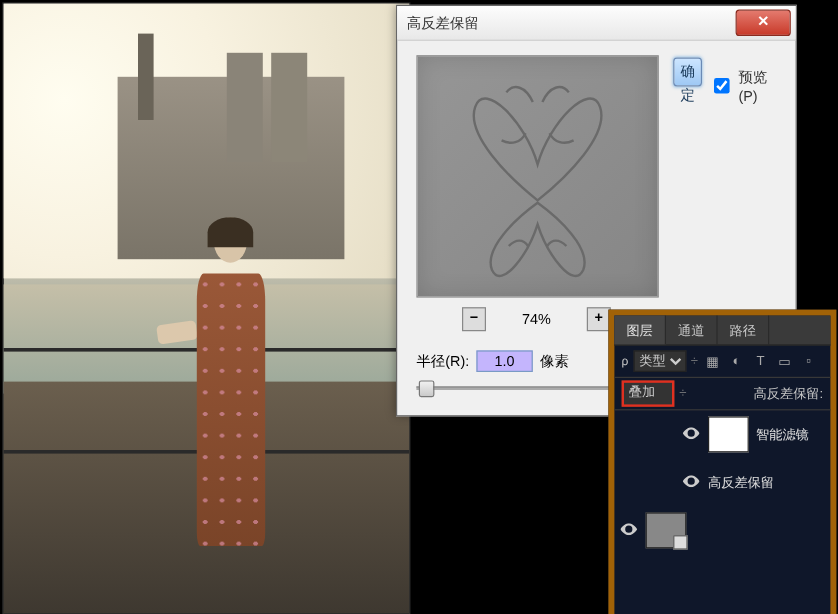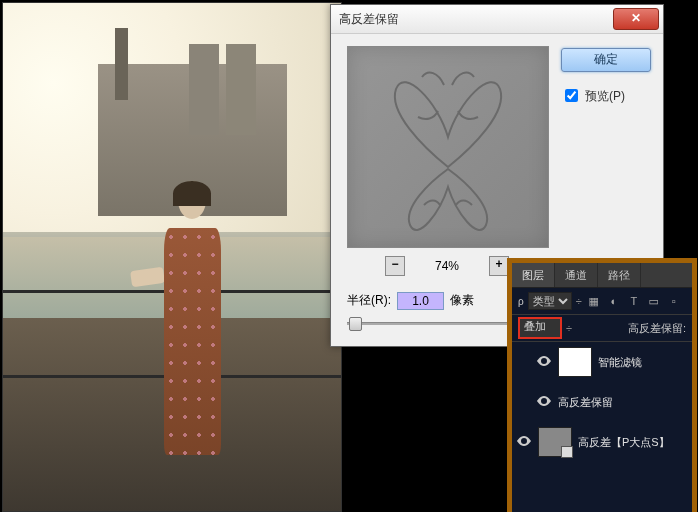--- a/index.html
+++ b/index.html
@@ -23,49 +23,49 @@
 .arm{position:absolute;left:-15%;top:28%;width:35%;height:5%;background:#dcc8ac;transform:rotate(-8deg);border-radius:4px}
 .dialog{position:absolute;left:330px;top:4px;width:332px;background:#f0f0f0;border:1px solid #666;box-shadow:0 0 8px rgba(0,0,0,.4)}
 .titlebar{height:28px;background:linear-gradient(#fdfdfd,#e8e8e8);border-bottom:1px solid #ccc;display:flex;align-items:center;padding:0 4px}
 .titlebar span{flex:1;color:#333;padding-left:4px}
 .closex{width:44px;height:20px;background:linear-gradient(#e47a6e,#c83a2a);border:1px solid #8a2a1e;border-radius:3px;color:#fff;text-align:center;line-height:18px;font-weight:bold;cursor:pointer}
 .dlgbody{padding:12px 14px 14px 16px;position:relative}
 .preview{width:200px;height:200px;border:1px solid #888;background:linear-gradient(135deg,#969696 0%,#8e8e8e 50%,#868686 100%);position:relative;box-shadow:inset 0 0 20px rgba(0,0,0,.15)}
 .preview svg{position:absolute;inset:0}
 .zoomrow{display:flex;align-items:center;justify-content:center;gap:30px;margin-top:8px;width:200px}
 .zbtn{width:18px;height:18px;border:1px solid #888;background:#ddd;text-align:center;line-height:14px;cursor:pointer;font-weight:bold}
-.radiusrow{margin-top:16px;display:flex;gap:6px}
+.radiusrow{margin-top:16px;display:flex;align-items:center;gap:6px}
 .radiusrow input{width:45px;height:16px;border:1px solid #7a9ac5;background:#c4b5fd;text-align:center;font-size:12px;color:#000;padding:0}
 .slider{width:200px;height:18px;position:relative;margin-top:4px}
 .strack{position:absolute;left:0;top:8px;width:100%;height:2px;background:#aaa;border-top:1px solid #888}
 .sthumb{position:absolute;left:2px;top:3px;width:11px;height:12px;background:linear-gradient(#f0f0f0,#cacaca);border:1px solid #777;border-radius:2px;cursor:pointer}
-.rcol{position:absolute;right:12px;top:14px;width:90px;display:flex;flex-direction:column;gap:6px;align-items:stretch}
+.rcol{position:absolute;right:12px;top:14px;width:90px;display:flex;gap:6px;align-items:stretch}
 .btn{height:22px;border:1px solid #6a8ab5;border-radius:3px;text-align:center;line-height:20px;cursor:pointer}
 .btn.primary{background:linear-gradient(#cce5ff,#9ec8f4);color:#1a3a5a;box-shadow:0 0 3px #7ab0e0}
 .btn.secondary{background:linear-gradient(#fdfdfd,#eaeaea);border-color:#999;color:#333}
-.chk{display:flex;align-items:flex-end;gap:4px;margin-top:8px;color:#333}
+.chk{display:flex;align-items:center;gap:4px;margin-top:8px;color:#333}
 .chk input{width:13px;height:13px}
 .panels{position:absolute;right:1px;top:258px;width:180px;height:252px;background:#0f172a;color:#c8c8c8;font-size:11px;border:5px solid #a16207}
 .ptabs{height:24px;display:flex;background:#3a3a3a;border-bottom:1px solid #222}
 .ptab{padding:5px 10px;border-right:1px solid #2a2a2a;cursor:pointer}
 .ptab.active{background:#454545;color:#e0e0e0}
 .prow{height:26px;display:flex;align-items:center;padding:0 6px;gap:4px;border-bottom:1px solid #383838}
 .psel{background:#333;border:1px solid #222;color:#ccc;font-size:11px;height:18px}
 .psel.hl{border:2px solid #e03020;padding:0 14px 0 4px}
 .picon{width:16px;height:16px;display:inline-flex;align-items:center;justify-content:center;color:#aaa;cursor:pointer}
 .layers{overflow:hidden}
 .lrow{display:flex;align-items:center;min-height:36px;padding:2px 4px;gap:6px}
 .lrow.sel{background:#5a7aa5}
 .eye{width:16px;text-align:center;cursor:pointer}
 .eye svg{width:14px;height:10px;fill:#ccc}
 .thumb{width:32px;height:28px;border:1px solid #222;background:#888;display:flex;align-items:center;justify-content:center;position:relative}
 .thumb.so::after{content:"";position:absolute;right:-2px;bottom:-2px;width:10px;height:10px;background:#ddd;border:1px solid #555}
 .thumb.white{background:#fff}
 .lname{flex:1;color:#e0e0e0;font-size:11px}
-.sub{padding-left:24px}
+.sub{padding-left:56px}
 </style>
 </head>
 <body>
 
 <div class="photo">
   <div class="sky"></div>
   <div class="church"></div>
   <div class="spire"></div>
   <div class="tower1"></div>
   <div class="tower2"></div>
@@ -156,16 +156,15 @@
       <div class="eye"><svg viewBox="0 0 14 10">
             <path d="M7 0C3 0 0 5 0 5s3 5 7 5 7-5 7-5-3-5-7-5zm0 8a3 3 0 110-6 3 3 0 010 6z"></path>
           </svg></div>
       <div class="lname">高反差保留</div>
     </div>
     <div class="lrow">
       <div class="eye"><svg viewBox="0 0 14 10">
             <path d="M7 0C3 0 0 5 0 5s3 5 7 5 7-5 7-5-3-5-7-5zm0 8a3 3 0 110-6 3 3 0 010 6z"></path>
           </svg></div>
       <div class="thumb so"></div>
-      <div class="lname">高反差【P大点S】</div>
     </div>
   </div>
 </div>
 
 </body></html>

